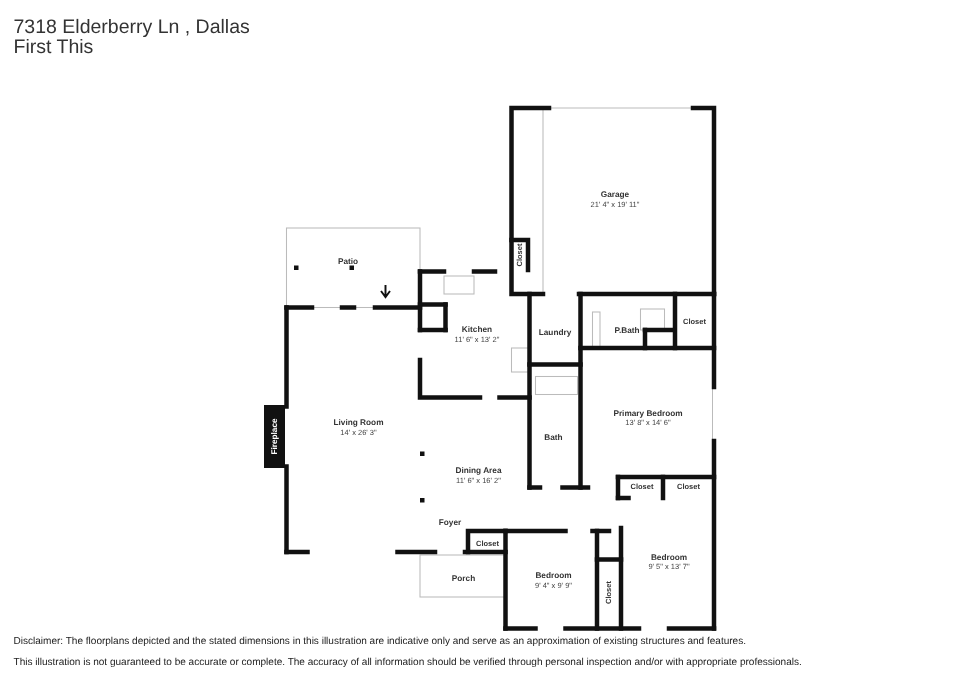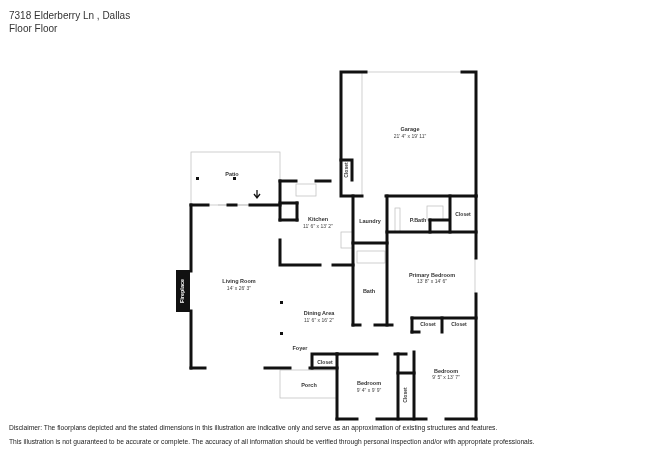--- a/index.html
+++ b/index.html
@@ -1,32 +1,32 @@
 <!DOCTYPE html>
 <html><head>
 <meta charset="utf-8">
 <style>
   html,body{margin:0;padding:0;background:#fff;}
   body{width:650px;height:460px;position:relative;overflow:hidden;font-family:"Liberation Sans",sans-serif;color:#333;}
-  .hdr{position:absolute;left:9px;font-size:10px;color:#333;}
+  .hdr{position:absolute;left:9px;font-size:13px;color:#333;}
   .hdr.l1{top:10px;}
   .hdr.l2{top:23px;}
   svg{position:absolute;left:0;top:0;}
   .room-label{font-family:"Liberation Sans",sans-serif;font-size:5.5px;font-weight:bold;fill:#333;}
   .room-dim{font-family:"Liberation Sans",sans-serif;font-size:5px;fill:#444;}
   .closet-label{font-family:"Liberation Sans",sans-serif;font-size:5px;font-weight:bold;fill:#333;}
   .disc{position:absolute;left:9px;font-size:6.7px;color:#222;white-space:nowrap;}
   .disc.d1{top:424px;}
   .disc.d2{top:438px;}
 </style>
 </head>
 <body>
 
 <div class="hdr l1">7318 Elderberry Ln , Dallas</div>
-<div class="hdr l2">Floor Floor</div>
+<div class="hdr l2">First This</div>
 
 <svg width="650" height="460" viewBox="0 0 650 460">
 
   <g stroke="#bbb" stroke-width="0.7" fill="none">
     <rect x="191" y="152" width="89" height="53"></rect>
     <rect x="280" y="370" width="57" height="28"></rect>
     <line x1="362" y1="72" x2="466" y2="72"></line>
     <line x1="362" y1="72" x2="362" y2="196"></line>
     <rect x="296" y="184" width="20" height="12"></rect>
     <rect x="341" y="232" width="12" height="16"></rect>

